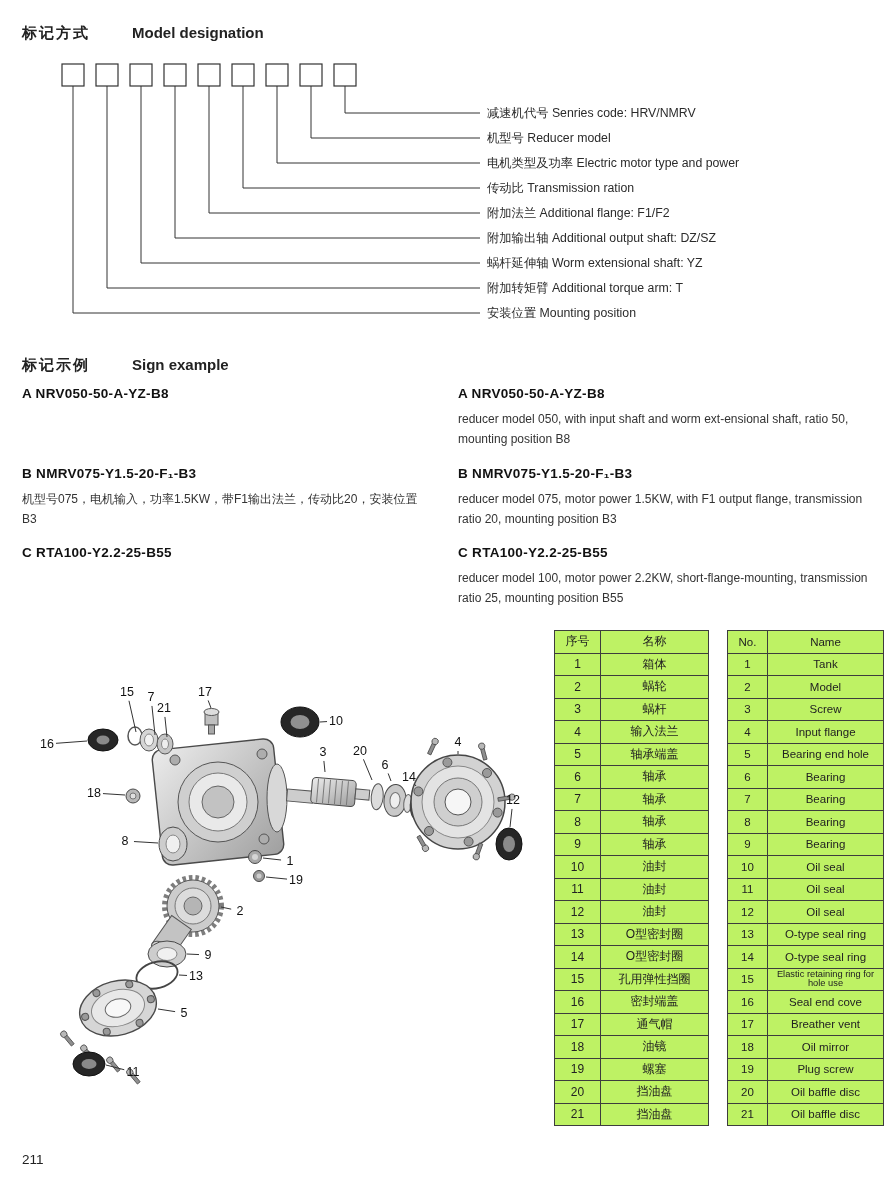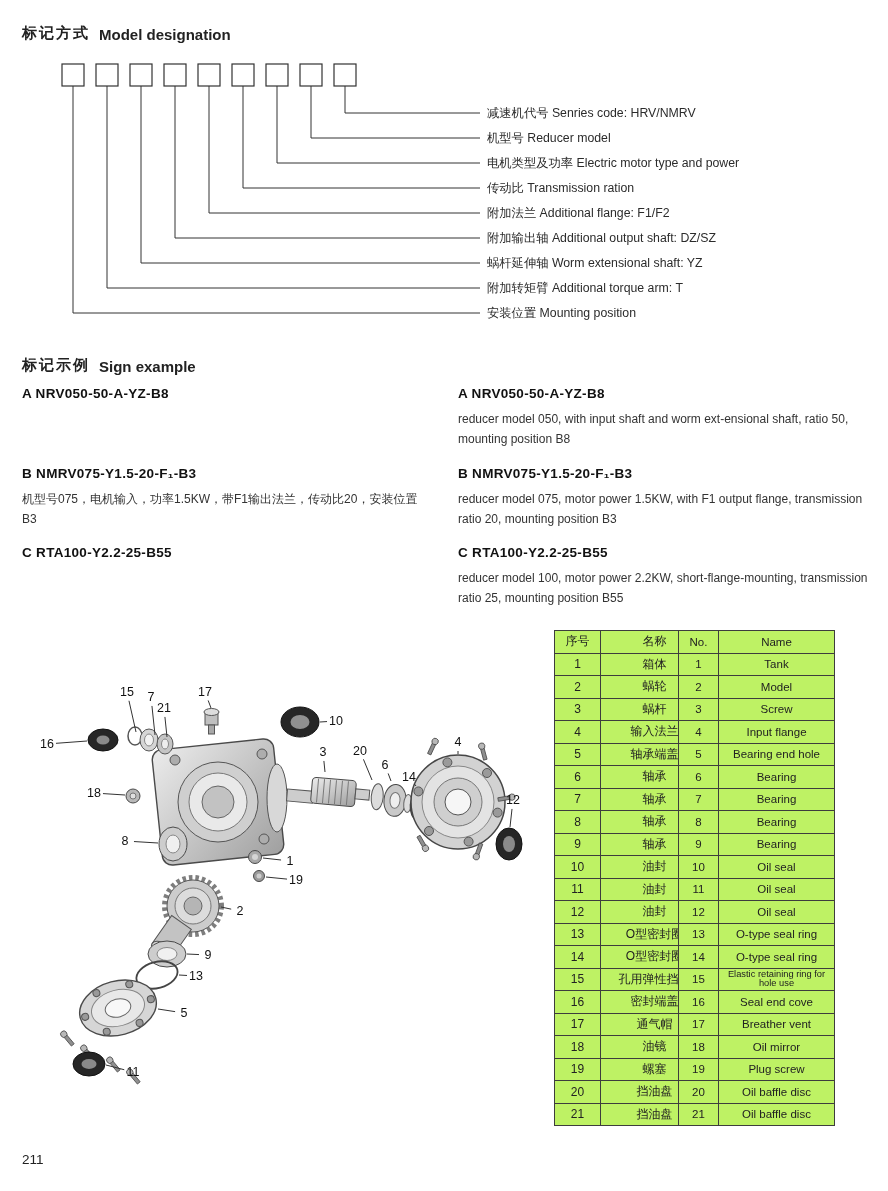--- a/index.html
+++ b/index.html
@@ -3,23 +3,23 @@
 <meta charset="utf-8">
 <style>
   *{margin:0;padding:0;box-sizing:border-box}
   html,body{background:#fff}
   body{
     width:888px;height:1191px;
     font-family:"Liberation Sans","DejaVu Sans",sans-serif;
     color:#222;
   }
   .page{position:relative;width:888px;height:1191px;background:#fff;overflow:hidden}
-  .sec-header{position:absolute;display:flex;align-items:flex-end}
+  .sec-header{position:absolute;display:flex;align-items:flex-start}
   .zh-title{font-size:15px;font-weight:bold;letter-spacing:2px}
-  .en-title{font-size:15px;font-weight:bold;margin-left:9px}
+  .en-title{font-size:15px;font-weight:bold;margin-left:42px}
   svg{position:absolute;overflow:visible}
   .example-col{position:absolute}
   .ex-code{font-size:13.5px;font-weight:bold;color:#111;letter-spacing:.3px;margin-bottom:8px}
   .ex-desc{font-size:12px;line-height:1.7;color:#333}
   .parts-table{position:absolute;border-collapse:collapse;table-layout:fixed;background:#bef264}
   .parts-table th,.parts-table td{
     border:1px solid #3d3d3d;text-align:center;vertical-align:middle;
     height:22.5px;padding:0 2px;font-weight:400;color:#222;overflow:hidden;white-space:nowrap;
   }
   .parts-table.zh th,.parts-table.zh td{font-size:12px}
@@ -381,21 +381,21 @@
           <td>20</td>
           <td>挡油盘</td>
         </tr>
         <tr>
           <td>21</td>
           <td>挡油盘</td>
         </tr>
       </tbody>
   </table>
 
-  <table class="parts-table en" style="left:678px;top:630px;width:156px">
+  <table class="parts-table en" style="left:727px;top:630px;width:156px">
     <colgroup>
         <col style="width:40px">
         <col style="width:116px">
       </colgroup>
     <thead>
       <tr>
         <th>No.</th>
         <th>Name</th>
       </tr>
     </thead>

